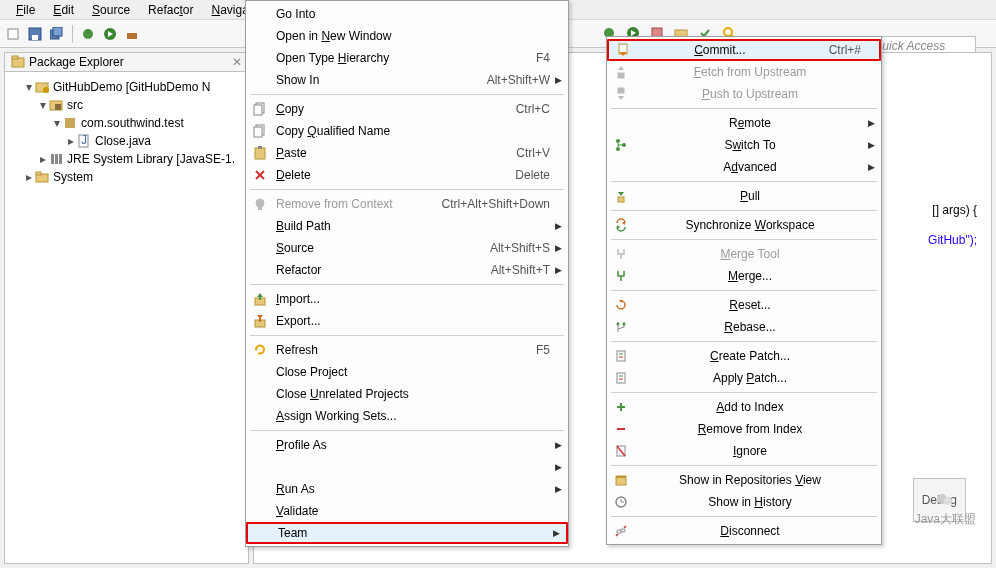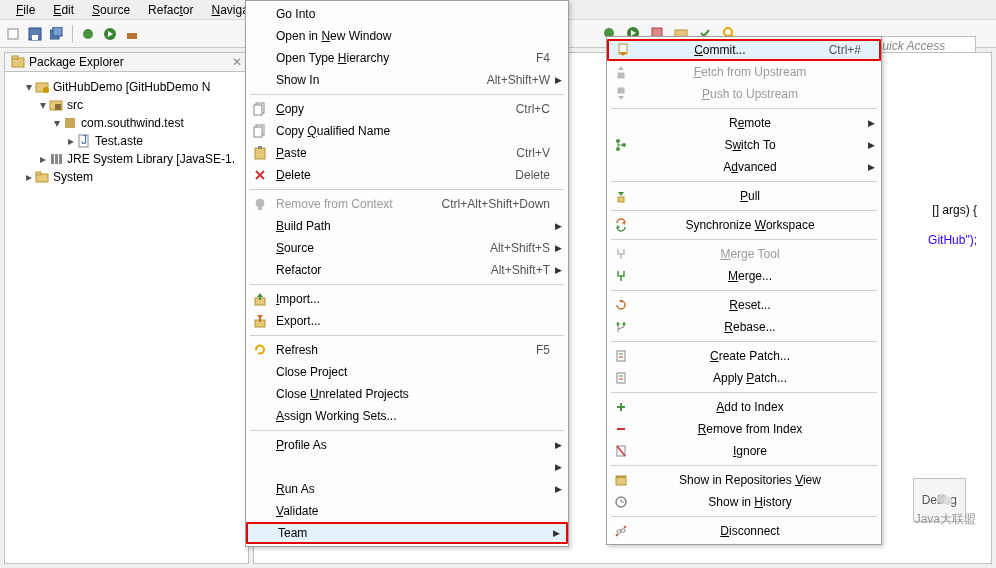--- a/index.html
+++ b/index.html
@@ -189,21 +189,21 @@
           <span>com.southwind.test</span>
         </div>
       <div class="tree-row indent-4">
           <span class="tw">▸</span>
           <span class="ico">
             <svg width="14" height="14">
               <rect x="2" y="1" width="9" height="12" fill="#fff" stroke="#888"></rect>
               <text x="4" y="10" font-size="8" fill="#3a68b5">J</text>
             </svg>
           </span>
-          <span>Test.aste</span>
+          <span>Close.java</span>
         </div>
       <div class="tree-row indent-2">
           <span class="tw">▸</span>
           <span class="ico">
             <svg width="14" height="14">
               <rect x="2" y="2" width="3" height="10" fill="#888"></rect>
               <rect x="6" y="2" width="3" height="10" fill="#888"></rect>
               <rect x="10" y="2" width="3" height="10" fill="#888"></rect>
             </svg>
           </span>

